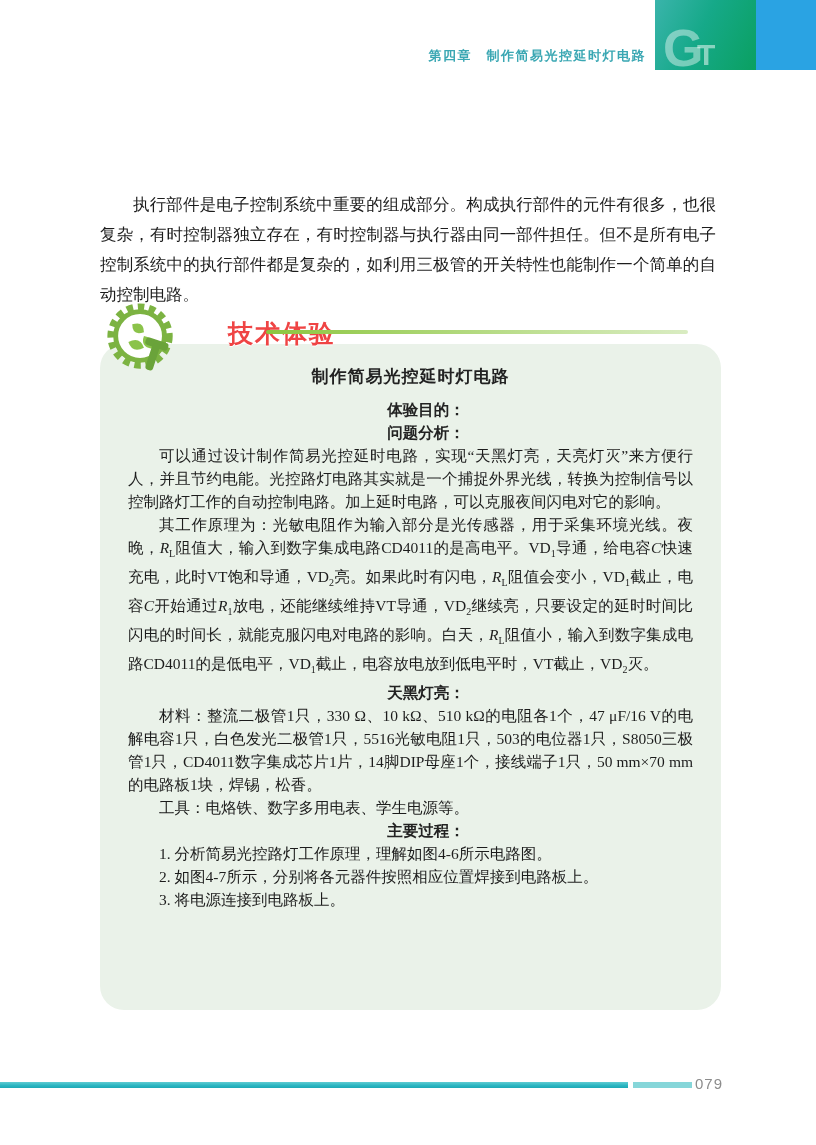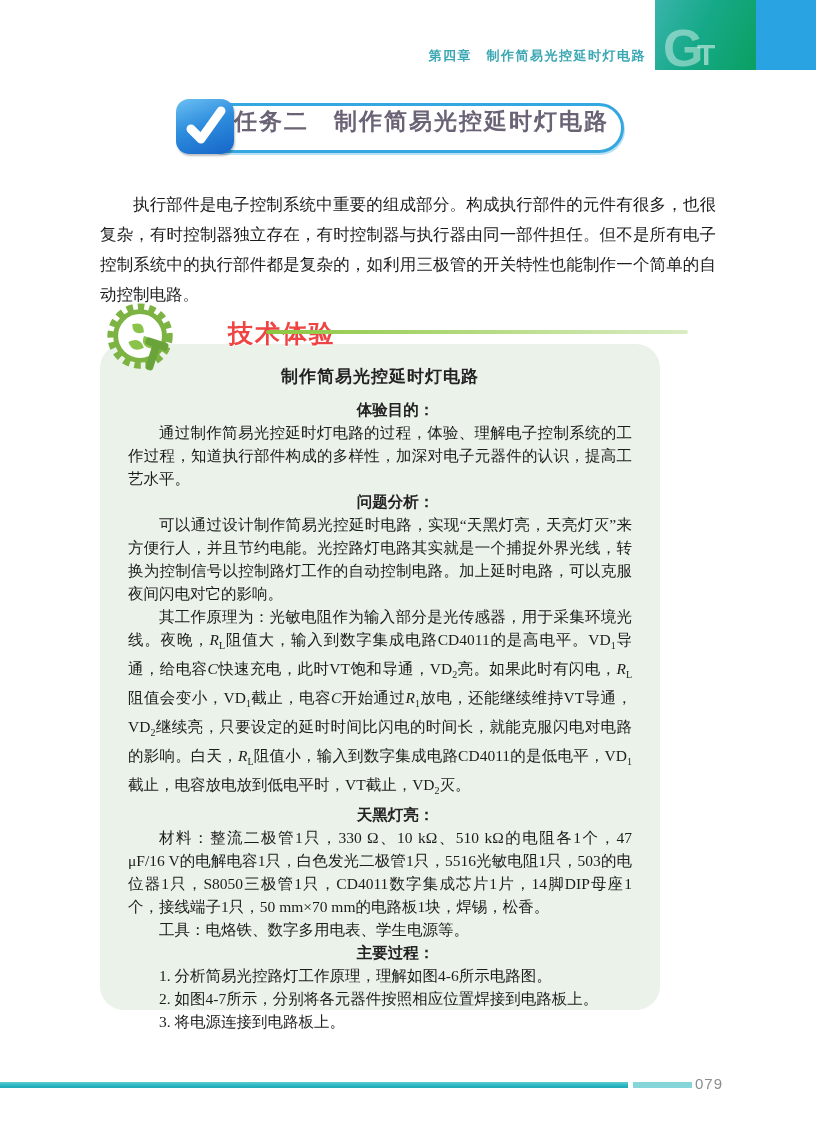--- a/index.html
+++ b/index.html
@@ -64,21 +64,21 @@
     text-shadow:0 1px 0 #ffffff;
     margin-left:44px;
   }
   .tech-badge-line{
     position:absolute;left:266px;top:330px;width:422px;height:4px;z-index:3;
     background:linear-gradient(to right,#8cc63f,#c4e29c 70%,#d9ecc2);
     border-radius:2px;
   }
   
   .green-box{
-    position:absolute;left:100px;top:344px;width:560px;height:666px;
+    position:absolute;left:100px;top:344px;width:621px;height:666px;
     background:#eaf2e9;border-radius:24px;z-index:1;
   }
   .box-inner{padding:12px 28px 0 28px;}
   .box-title{
     margin:0;padding:6px 0 6px 0;text-align:center;
     font-family:"Liberation Sans","DejaVu Sans",sans-serif;
     font-size:17px;font-weight:bold;color:#222;letter-spacing:1px;
     line-height:30px;
   }
   .sec-heading{
@@ -111,29 +111,20 @@
 
 <div class="page">
 
   <div class="corner-gradient">
     <span class="corner-g">G</span>
     <span class="corner-t">T</span>
   </div>
   <div class="corner-blue"></div>
   <div class="chapter-header">第四章　制作简易光控延时灯电路</div>
 
-  <div class="task-banner">
-    <div class="task-pill"></div>
-    <div class="task-pill-label">任务二　制作简易光控延时灯电路</div>
-    <div class="task-icon">
-      <svg width="44" height="44" viewBox="0 0 44 44">
-        <polyline points="8,24 18,34 38,6" fill="none" stroke="#ffffff" stroke-width="9" stroke-linecap="round" stroke-linejoin="round"></polyline>
-      </svg>
-    </div>
-  </div>
 
   <p class="intro">执行部件是电子控制系统中重要的组成部分。构成执行部件的元件有很多，也很复杂，有时控制器独立存在，有时控制器与执行器由同一部件担任。但不是所有电子控制系统中的执行部件都是复杂的，如利用三极管的开关特性也能制作一个简单的自动控制电路。</p>
 
   <div class="gear-icon">
     <svg width="78" height="78" viewBox="0 0 80 80">
       <circle cx="38" cy="38" r="28" fill="#ffffff" stroke="#7cb342" stroke-width="11" stroke-dasharray="6.2 4.6"></circle>
       <circle cx="38" cy="38" r="25" fill="#ffffff" stroke="#7cb342" stroke-width="5"></circle>
       <path d="M30 26 q12 -4 12 8 q-12 4 -12 -8z" fill="#8bc34a"></path>
       <path d="M26 44 q4 12 16 6 q-4 -12 -16 -6z" fill="#8bc34a"></path>
       <path d="M42 38 q12 2 8 13 q-12 -2 -8 -13z" fill="#8bc34a"></path>
@@ -144,21 +135,20 @@
     </svg>
   </div>
   <div class="tech-badge-label">技术体验</div>
   <div class="tech-badge-line"></div>
 
   <div class="green-box">
     <div class="box-inner">
       <p class="box-title">制作简易光控延时灯电路</p>
 
       <p class="sec-heading">体验目的：</p>
-      <p class="sec-para">通过制作简易光控延时灯电路的过程，体验、理解电子控制系统的工作过程，知道执行部件构成的多样性，加深对电子元器件的认识，提高工艺水平。</p>
 
 
       <p class="sec-heading">问题分析：</p>
       <p class="sec-para">可以通过设计制作简易光控延时电路，实现“天黑灯亮，天亮灯灭”来方便行人，并且节约电能。光控路灯电路其实就是一个捕捉外界光线，转换为控制信号以控制路灯工作的自动控制电路。加上延时电路，可以克服夜间闪电对它的影响。</p>
       <p class="sec-para">其工作原理为：光敏电阻作为输入部分是光传感器，用于采集环境光线。夜晚，<i>R</i><sub>L</sub>阻值大，输入到数字集成电路CD4011的是高电平。VD<sub>1</sub>导通，给电容<i>C</i>快速充电，此时VT饱和导通，VD<sub>2</sub>亮。如果此时有闪电，<i>R</i><sub>L</sub>阻值会变小，VD<sub>1</sub>截止，电容<i>C</i>开始通过<i>R</i><sub>1</sub>放电，还能继续维持VT导通，VD<sub>2</sub>继续亮，只要设定的延时时间比闪电的时间长，就能克服闪电对电路的影响。白天，<i>R</i><sub>L</sub>阻值小，输入到数字集成电路CD4011的是低电平，VD<sub>1</sub>截止，电容放电放到低电平时，VT截止，VD<sub>2</sub>灭。</p>
 
       <p class="sec-heading">天黑灯亮：</p>
       <p class="sec-para">材料：整流二极管1只，330 Ω、10 kΩ、510 kΩ的电阻各1个，47 μF/16 V的电解电容1只，白色发光二极管1只，5516光敏电阻1只，503的电位器1只，S8050三极管1只，CD4011数字集成芯片1片，14脚DIP母座1个，接线端子1只，50 mm×70 mm的电路板1块，焊锡，松香。</p>
       <p class="sec-para">工具：电烙铁、数字多用电表、学生电源等。</p>
 

